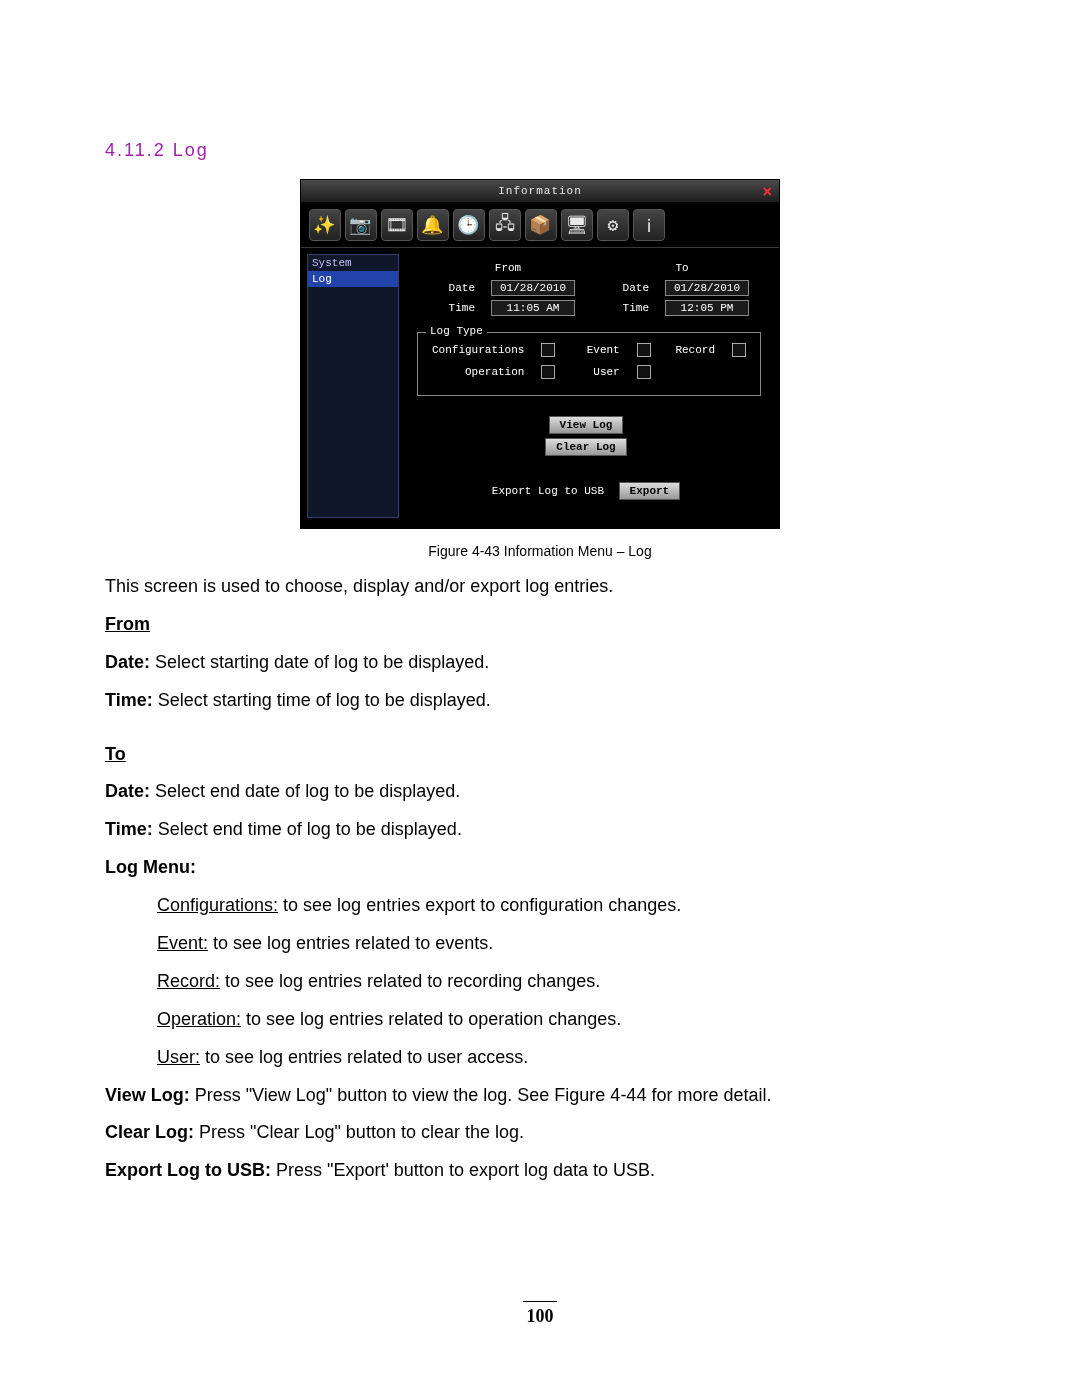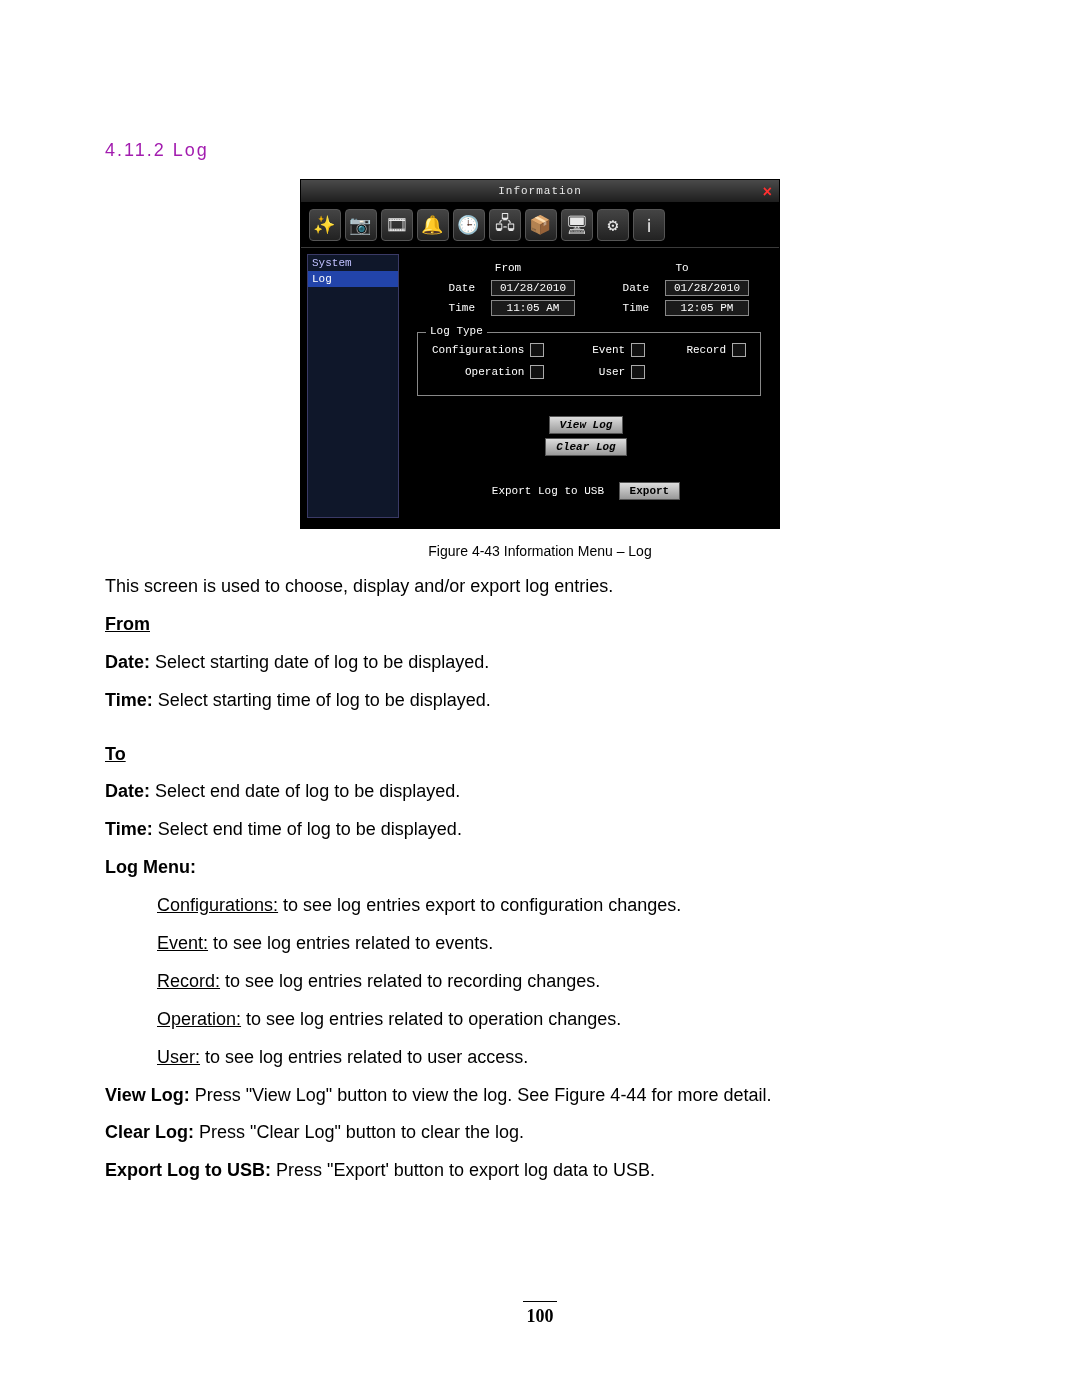--- a/index.html
+++ b/index.html
@@ -134,33 +134,32 @@
   }
   .checks {
     display: grid;
     grid-template-columns: 1fr 1fr 1fr;
     row-gap: 8px;
     column-gap: 4px;
   }
   .chk {
     display: flex;
     align-items: center;
-    gap: 6px;
+    gap: 17px;
     justify-content: flex-end;
   }
   .chk .box {
     width: 12px;
     height: 12px;
     border: 1px solid #aaa;
     background: #111;
   }
   .btnrow {
     text-align: center;
     margin-top: 18px;
-    font-style: italic;
   }
   .dvr-btn {
     display: inline-block;
     background: linear-gradient(#ddd,#999);
     color: #000;
     border: 1px solid #555;
     padding: 2px 10px;
     font-family: "Courier New", monospace;
     font-size: 11px;
     font-weight: bold;

